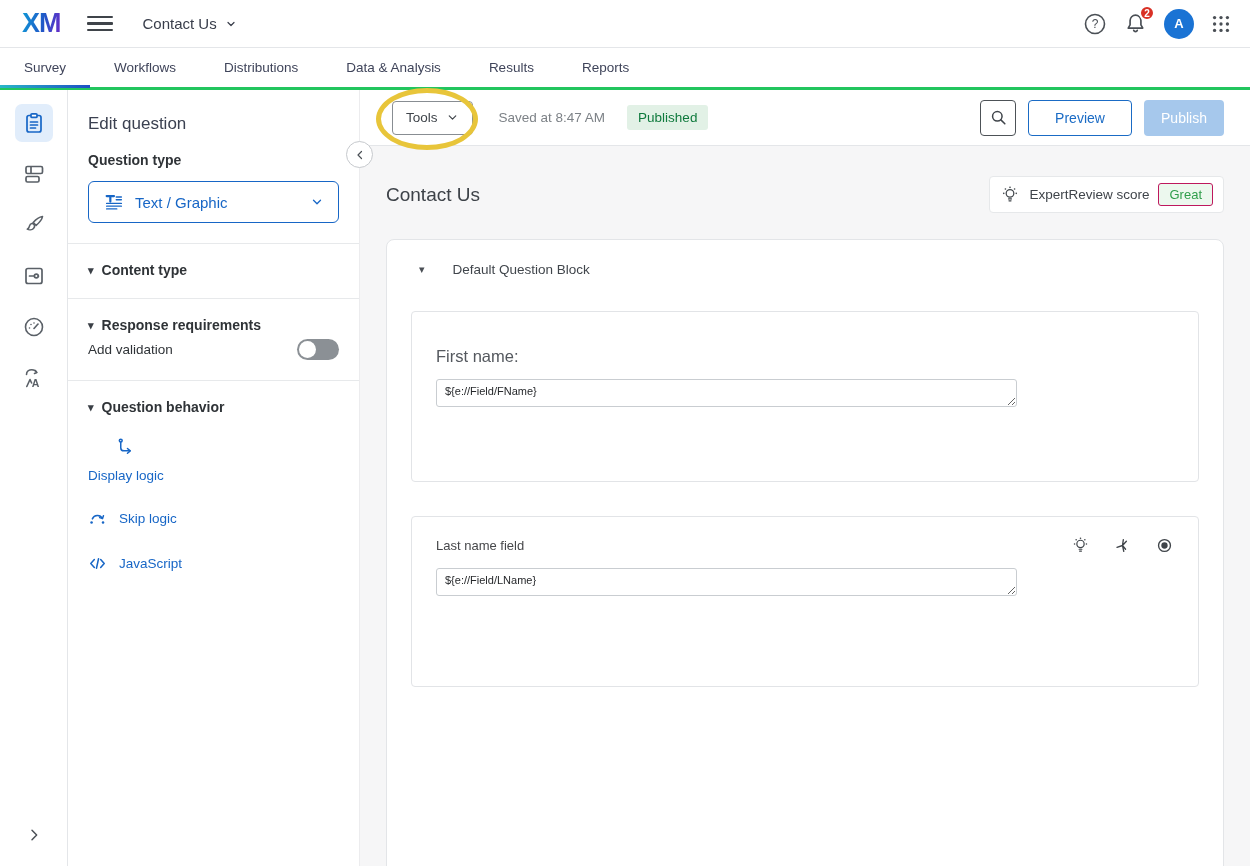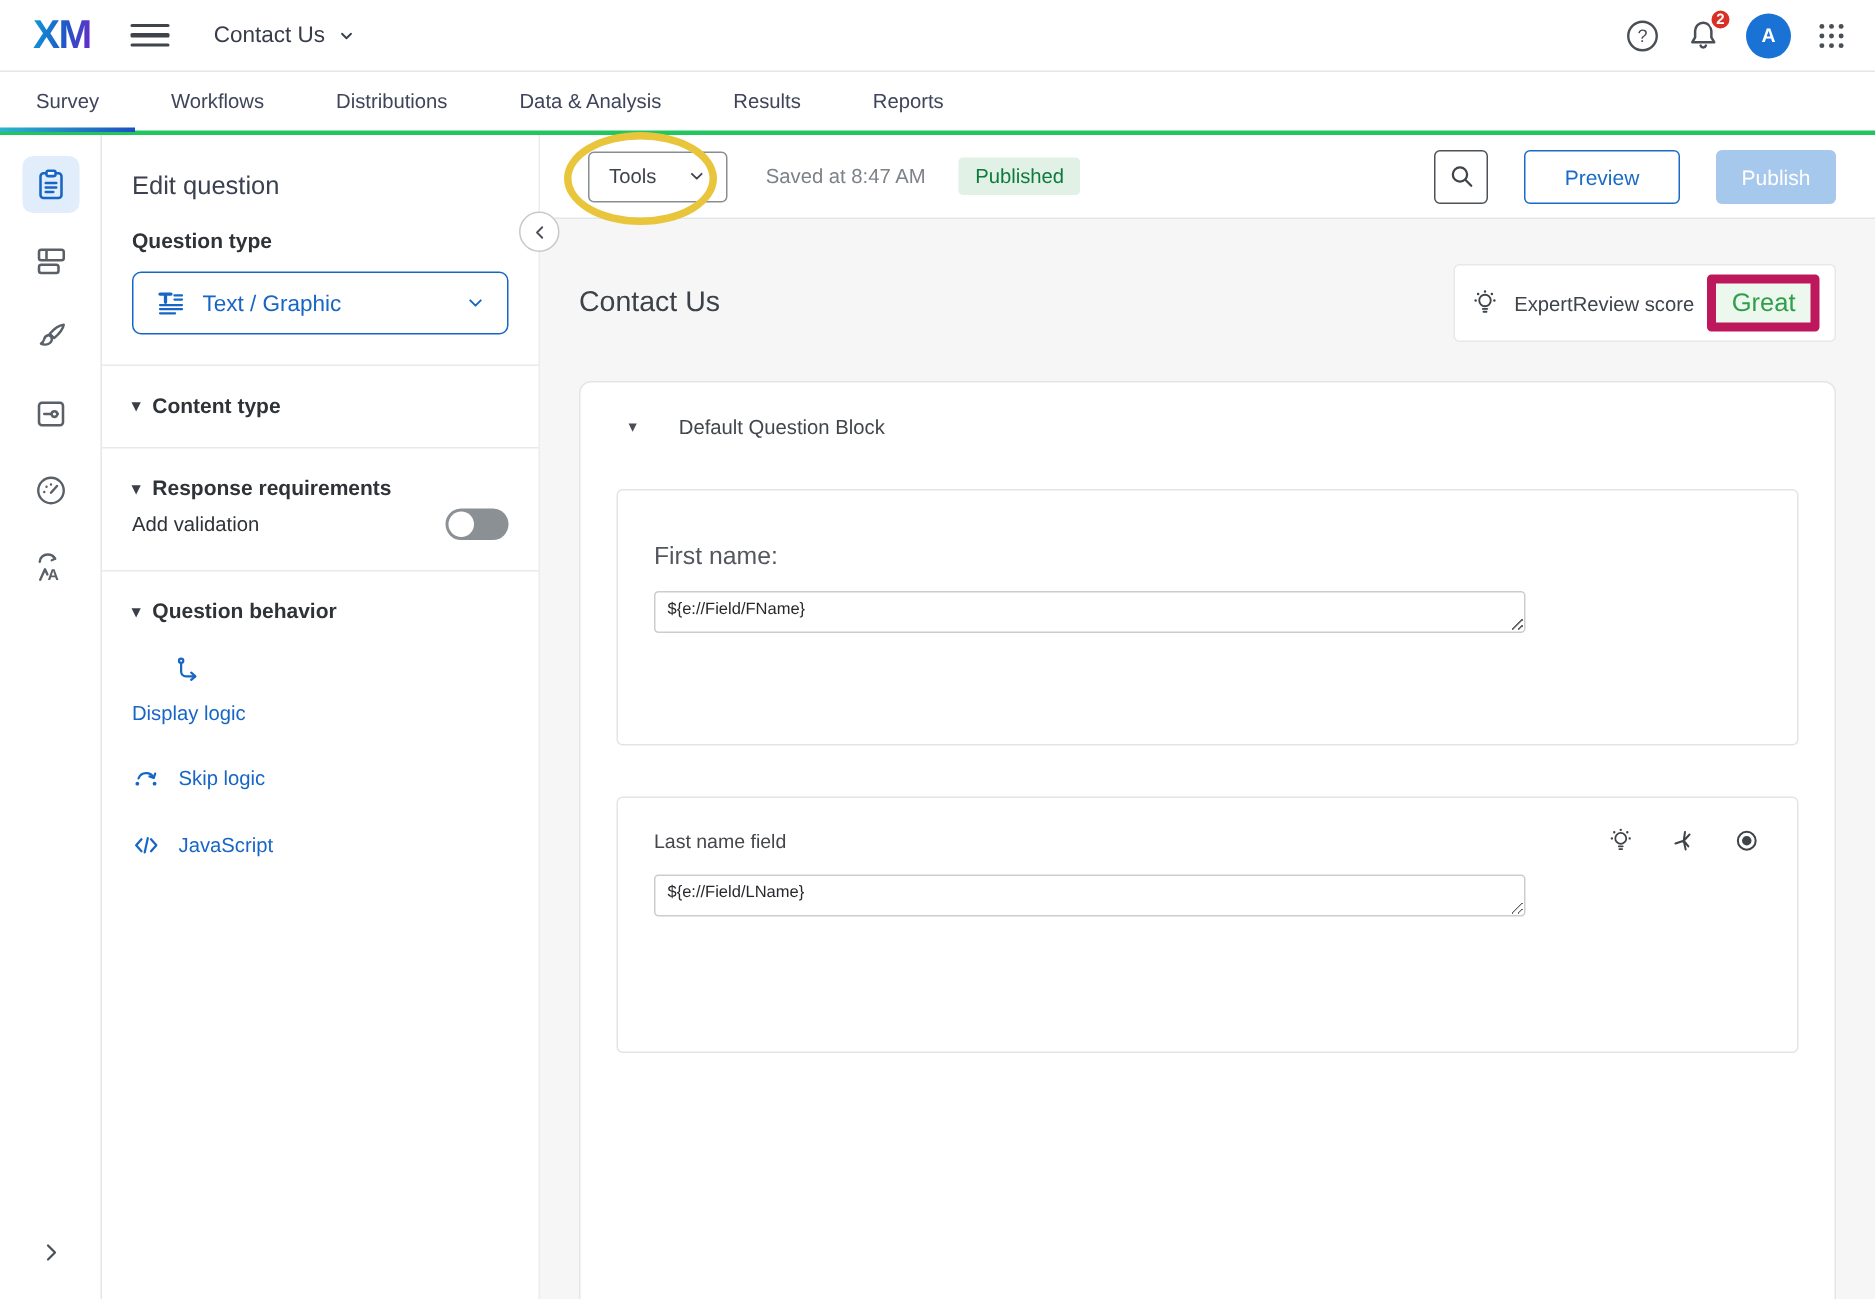--- a/index.html
+++ b/index.html
@@ -76,43 +76,43 @@
   .blink:first-of-type { margin-top:22px;flex-direction:column; }
 
   
   .main { flex:1; display:flex; flex-direction:column; position:relative; min-width:0; }
   .collapse-btn { position:absolute; left:-14px; top:51px; width:27px; height:27px;
     border-radius:50%; background:#fff; border:1px solid #c6c9cd; display:flex;
     align-items:center; justify-content:center; cursor:pointer; z-index:6; color:#4a4f55; }
   .toolbar { height:56px; background:#fff; border-bottom:1px solid #e4e6e9; display:flex;
     align-items:center; padding:0 26px 0 32px; position:relative; }
   .tools-btn { height:34px; border:1px solid #888d92; border-radius:4px; background:#fff;
-    padding:0 13px; display:flex; align-items:center; gap:20px; font-size:13.5px; color:#3f444a;
+    padding:0 13px; display:flex; align-items:center; gap:8px; font-size:13.5px; color:#3f444a;
     cursor:pointer; font-family:inherit; }
   .annotation-ellipse { position:absolute; left:16px; top:-2px; width:102px; height:62px;
     border:5px solid #e8c53a; border-radius:50%; pointer-events:none; z-index:5; }
   .saved { margin-left:26px; font-size:13.5px; color:#7d8287; }
   .pub-badge { margin-left:22px; background:#e2f1e6; color:#0f7a3d; font-size:13.5px;
     padding:5px 11px; border-radius:3px; }
-  .tb-right { margin-left:auto; display:flex; align-items:center; gap:24px; }
+  .tb-right { margin-left:auto; display:flex; align-items:center; gap:12px; }
   .search-btn { width:36px; height:36px; border:1px solid #4d5257; border-radius:4px;
     background:#fff; display:flex; align-items:center; justify-content:center; cursor:pointer;
     color:#3f444a; }
   .preview-btn { height:36px; min-width:104px; border:1px solid #1a6bc5; color:#1a6bc5;
     background:#fff; border-radius:4px; font-size:14px; cursor:pointer; font-family:inherit; }
   .publish-btn { height:36px; min-width:80px; border:none; background:#a6c8ec; color:#fff;
     border-radius:4px; font-size:14px; cursor:default; font-family:inherit; }
 
   .content { flex:1; background:#f6f6f7; overflow:hidden; padding:0 26px; }
   .title-row { margin-top:30px; display:flex; align-items:center; }
   .survey-title { font-size:19px; font-weight:normal; color:#3d4248; }
   .er-widget { margin-left:auto; background:#fff; border:1px solid #e6e8ea; border-radius:4px;
     padding:6px 10px; display:flex; align-items:center; gap:9px; cursor:pointer; }
   .er-widget .lbl { font-size:13.5px; color:#3f444a; }
-  .great-badge { background:#ecf8ee; border:6px solid #be185d; color:#2f9e4b; font-size:17px;
+  .great-badge { background:#ecf8ee; border:1px solid #be185d; color:#2f9e4b; font-size:13px;
     padding:3px 10px; border-radius:3px; }
 
   .block-card { margin-top:26px; background:#fff; border:1px solid #e3e5e8; border-radius:8px;
     padding:22px 24px; height:710px; }
   .block-head { display:flex; align-items:center; gap:28px; padding-left:8px; }
   .block-head .tri { cursor:pointer; color:#4a4f55; }
   .block-title { font-size:13.5px; color:#41464c; }
 
   .q-card { border:1px solid #e2e4e7; border-radius:4px; background:#fff; padding:19px 24px;
     position:relative; }

